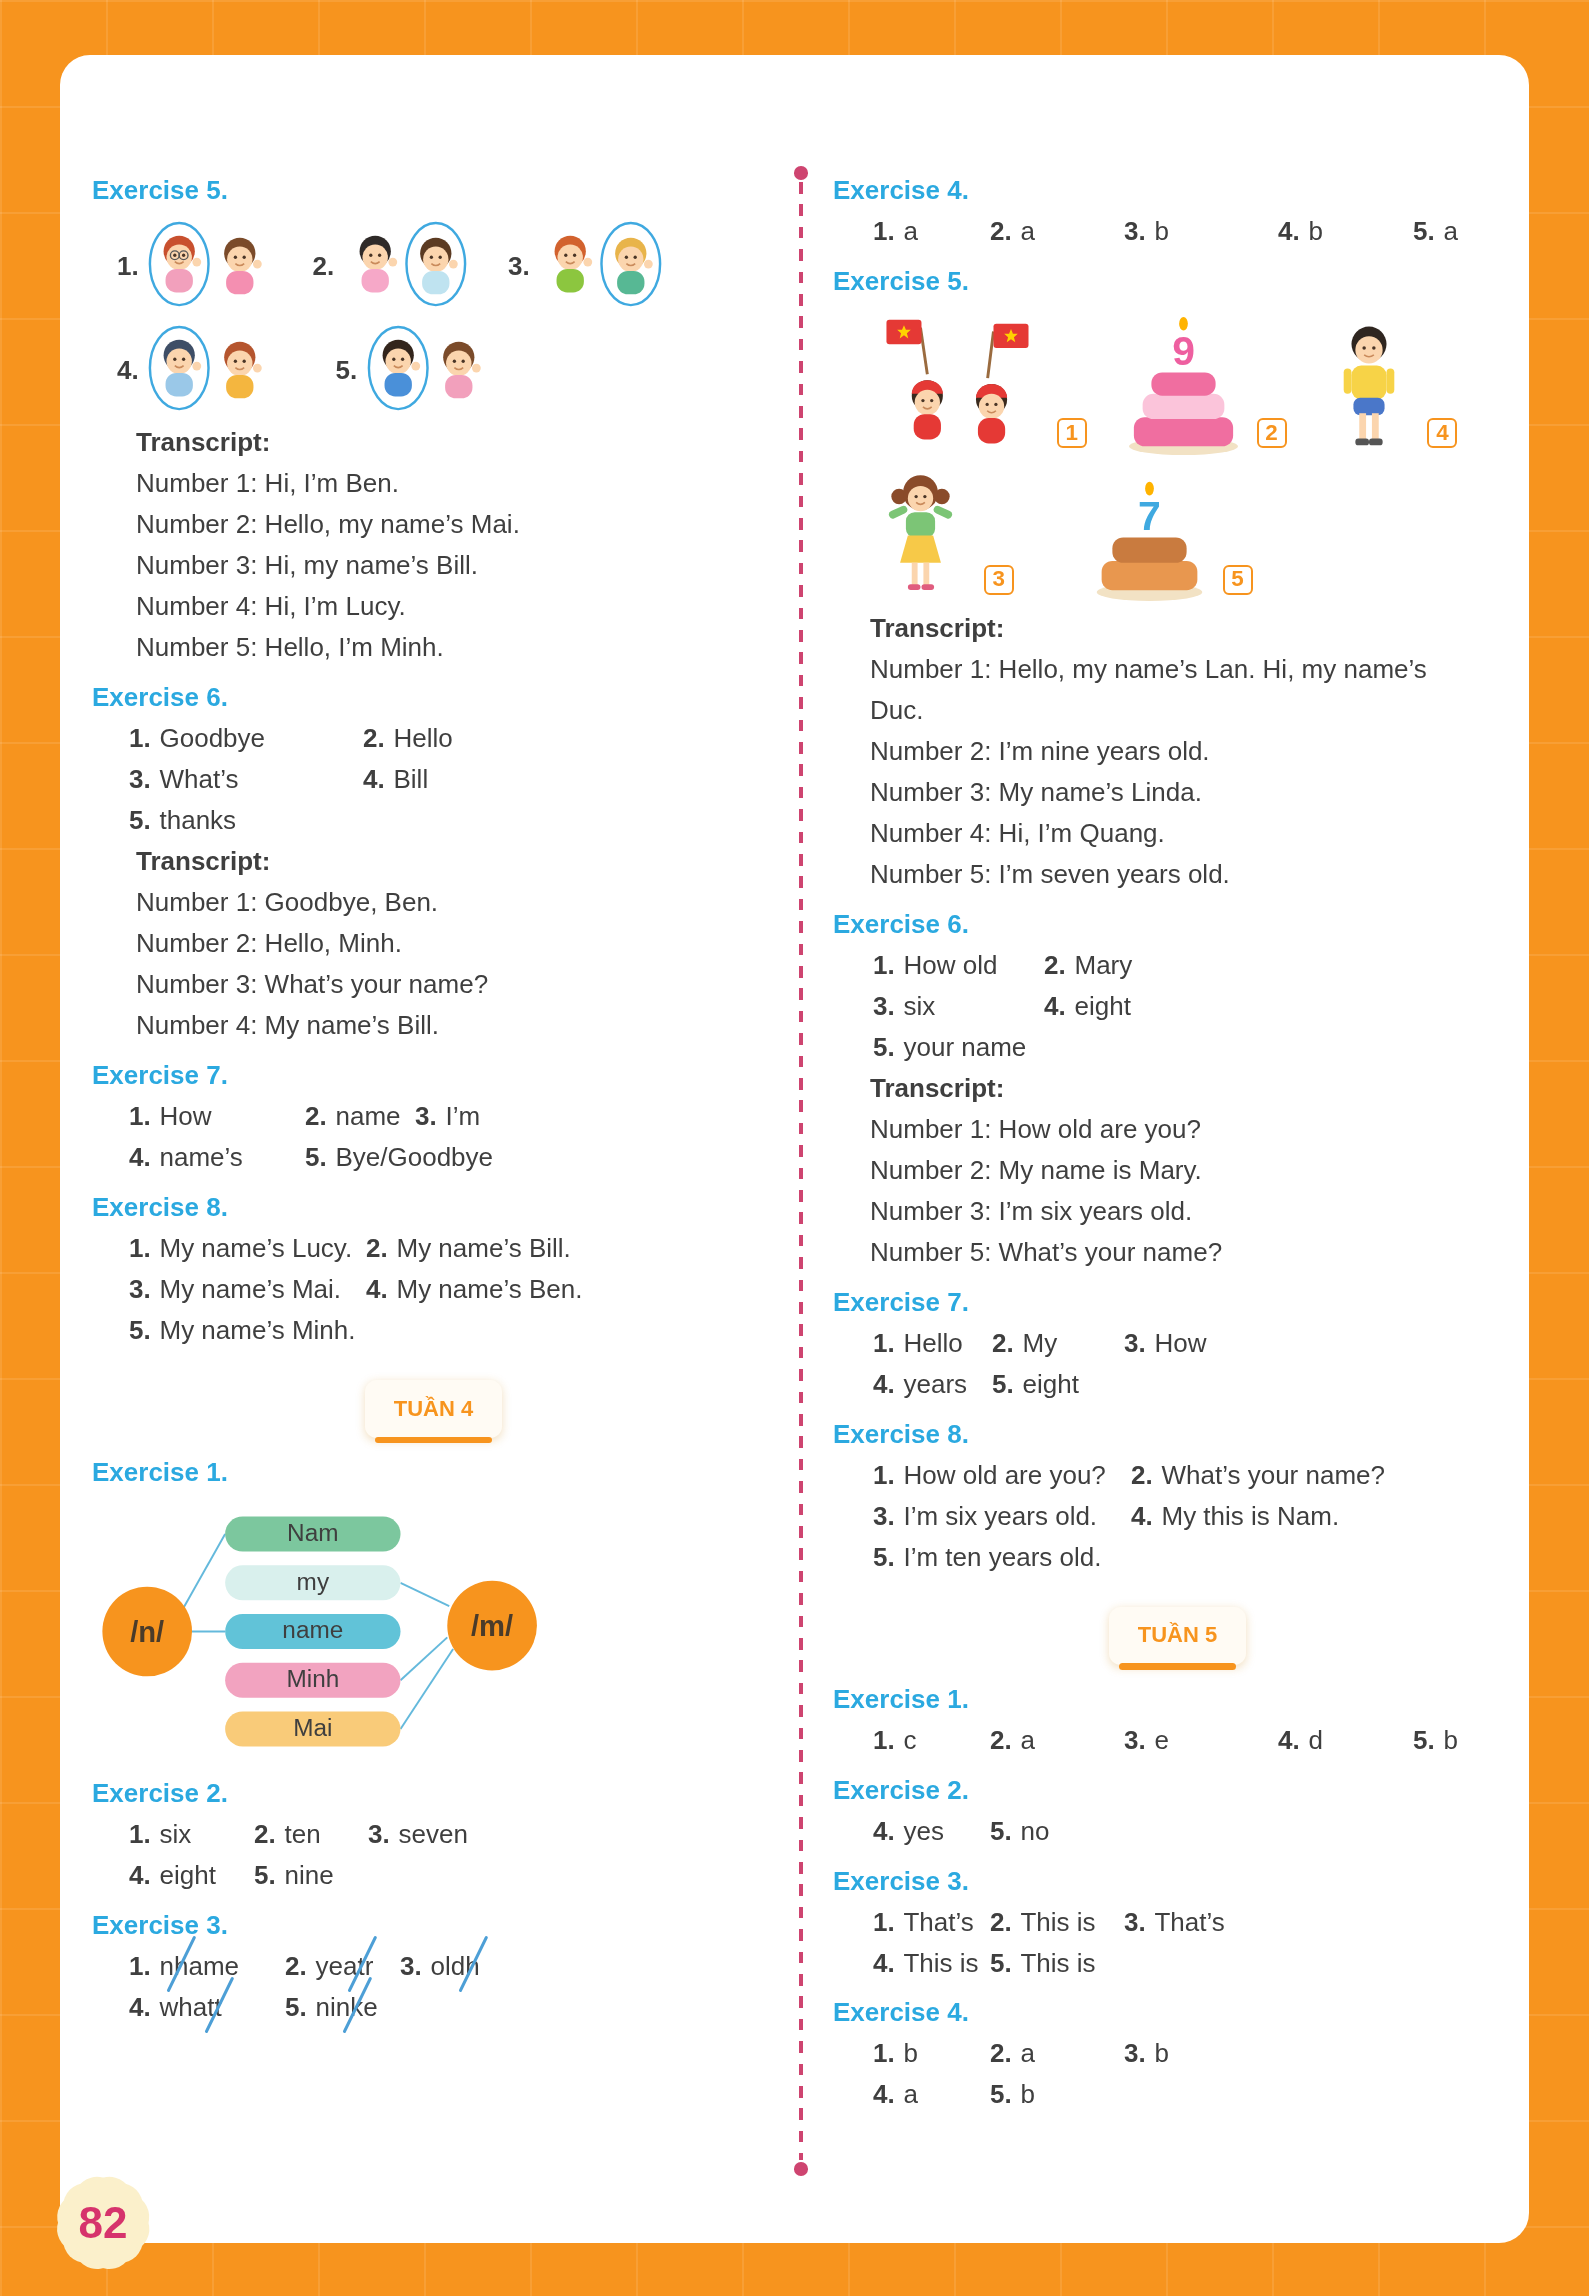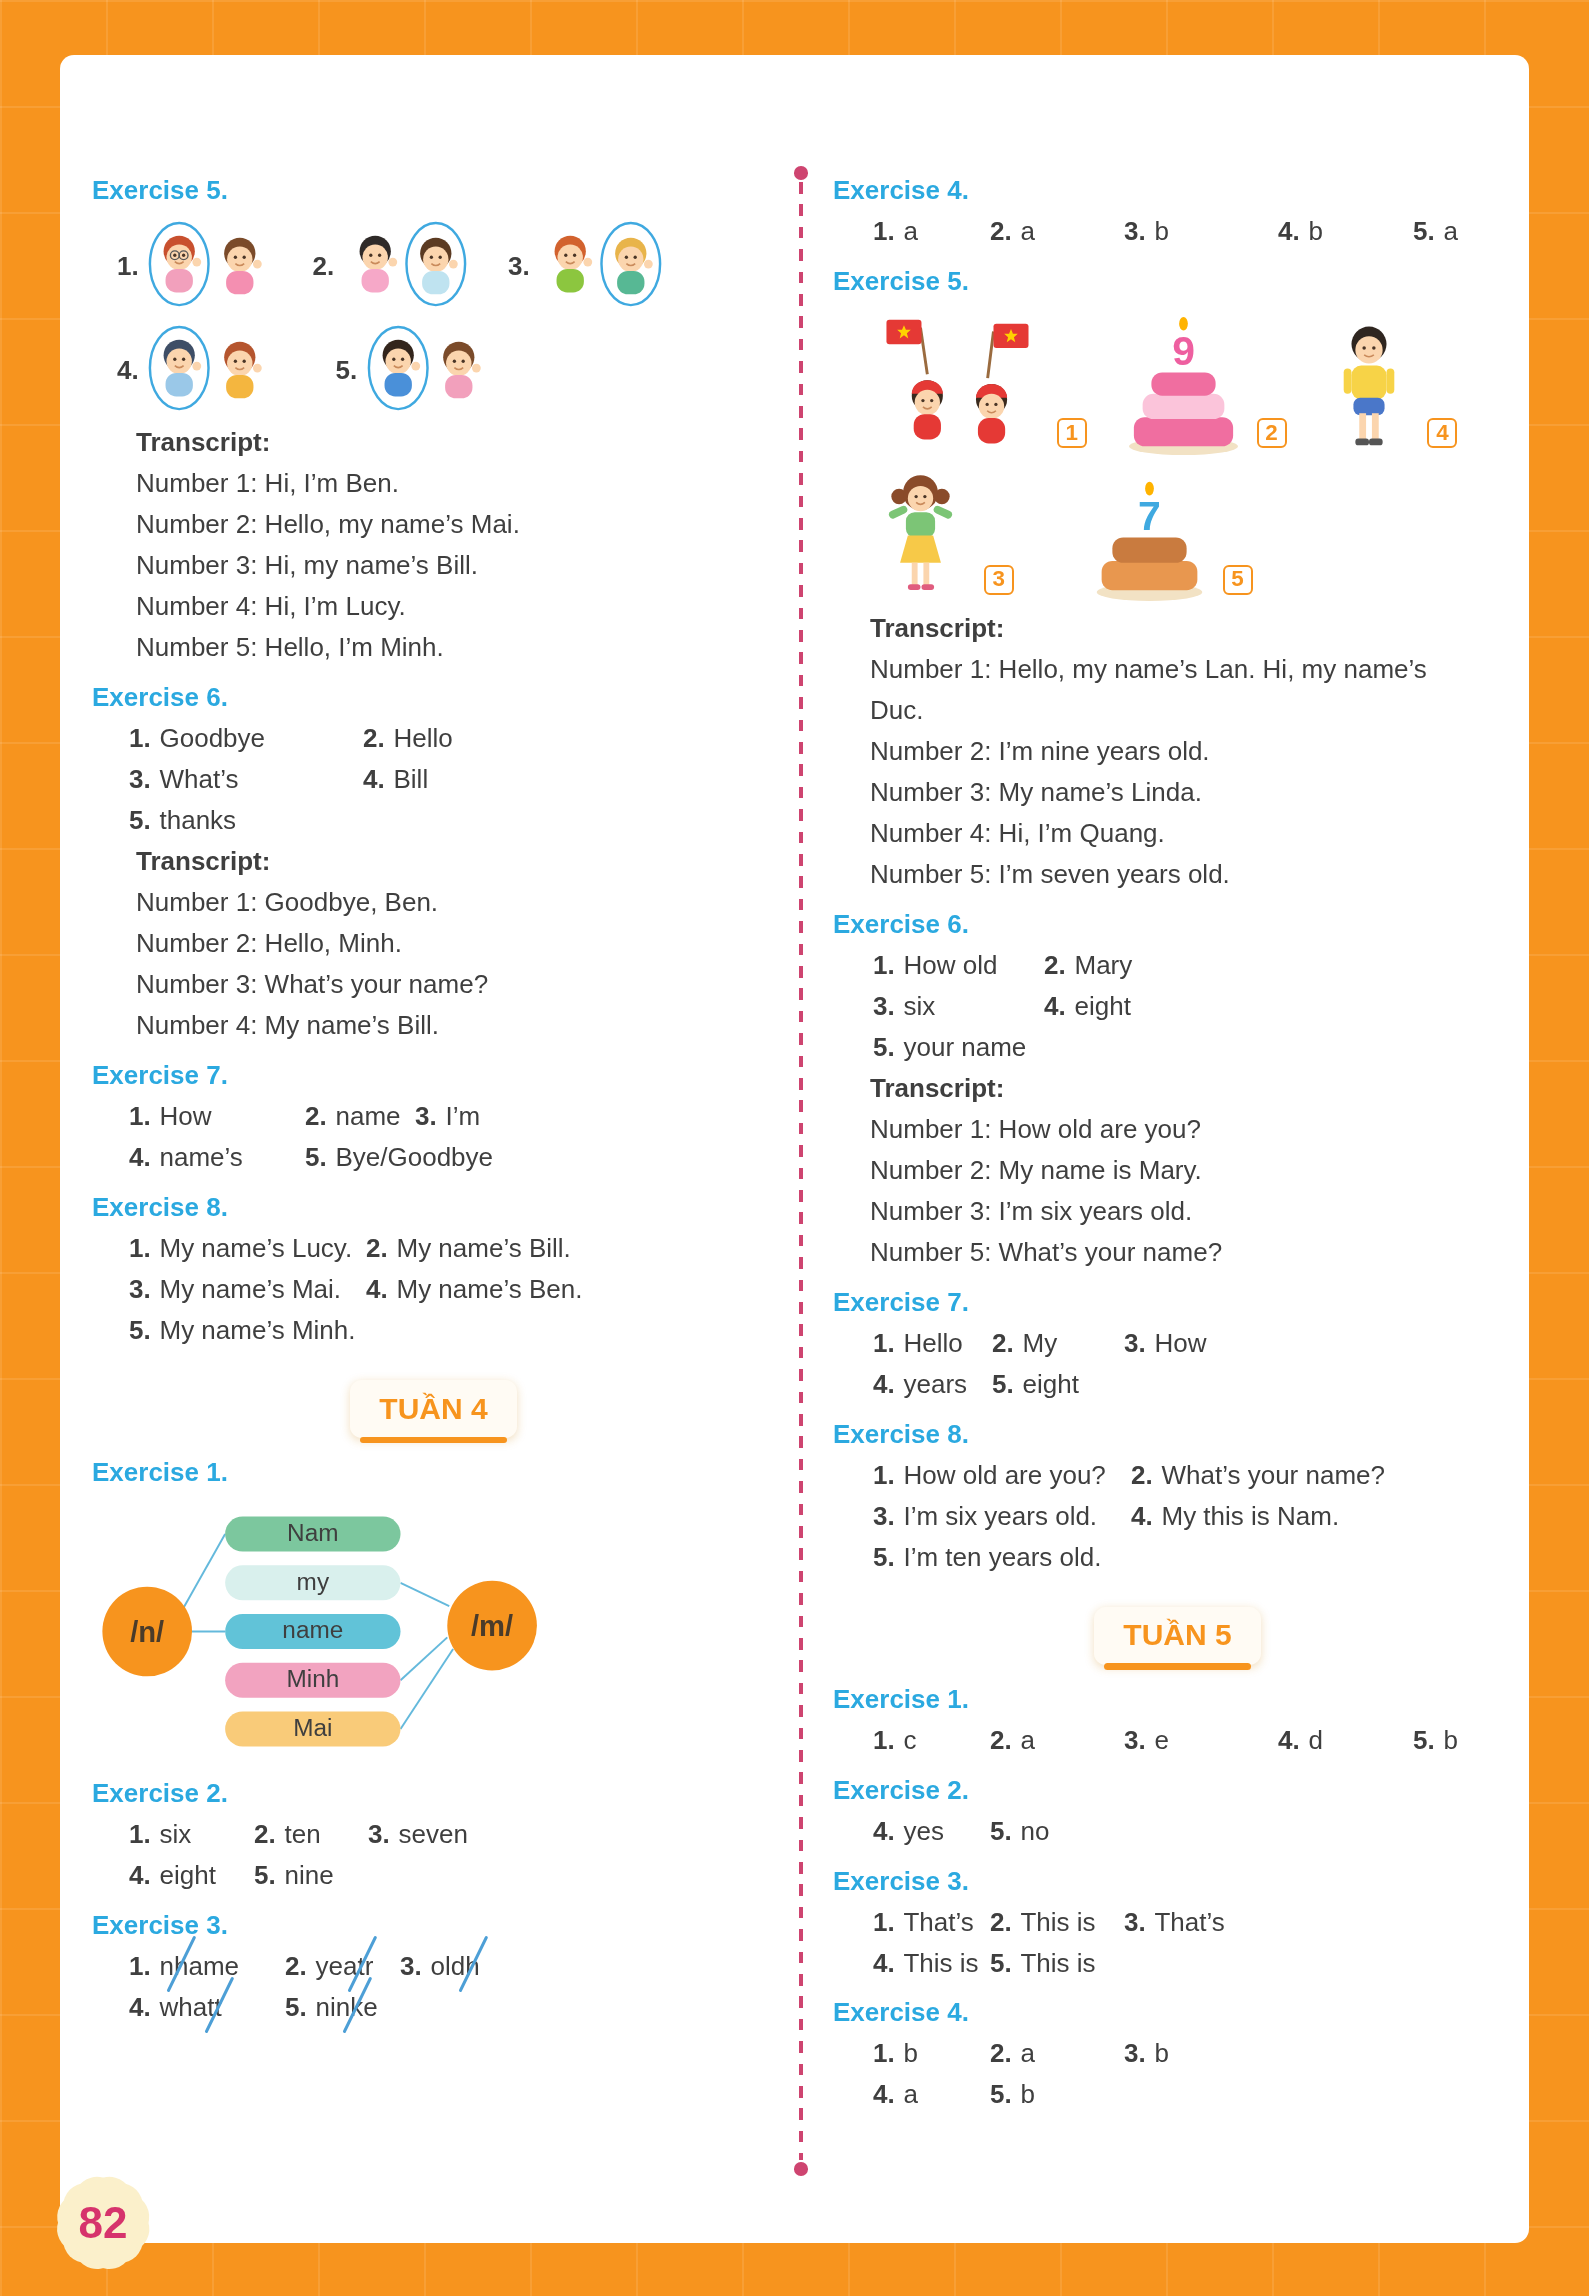--- a/index.html
+++ b/index.html
@@ -1,21 +1,21 @@
 <!DOCTYPE html>
 <html><head>
 <meta charset="utf-8">
 <style>
 *{margin:0;padding:0;box-sizing:border-box}
 body{font-family:"Liberation Sans","DejaVu Sans",sans-serif;background:#eee}
 .page{position:relative;width:1590px;height:2297px;background-color:#F7941E;
   background-image:linear-gradient(rgba(255,255,255,.10) 2px,transparent 2px),
   linear-gradient(90deg,rgba(255,255,255,.10) 2px,transparent 2px);
   background-size:106px 106px;overflow:hidden}
-.sheet{position:absolute;left:60px;top:55px;width:1469px;height:2188px;background:#fff;border-radius:14px}
+.sheet{position:absolute;left:60px;top:55px;width:1469px;height:2188px;background:#fff;border-radius:30px}
 .col{position:absolute;font-size:26px;line-height:41px;color:#3F3F3F}
 .col-left{left:32px;top:115px;width:683px}
 .col-right{left:773px;top:115px;width:689px}
 .ex-title{color:#2BA9E0;font-weight:bold;margin-top:8.8px}
 .col > .ex-title:first-child{margin-top:0}
 .indL{margin-left:37px}
 .indT{margin-left:44px}
 .col-right .indL{margin-left:40px}
 .col-right .indT{margin-left:37px}
 .row{display:flex}
@@ -41,21 +41,21 @@
 .r2 .ans:nth-child(2){min-width:134px}
 .pics{display:flex;align-items:center;gap:39px;margin:7.8px 0 3.9px 25px}
 .pic{display:flex;align-items:center;gap:7.8px}
 .rpics{display:flex;align-items:flex-end;gap:33px;margin:9.8px 0 3.9px 34px}
 .illus{display:flex;align-items:flex-end}
 .ml40{margin-left:39px}
 .tag{width:30px;height:30px;border:2.9px solid #F7941E;border-radius:5.9px;color:#F7941E;font-weight:bold;
   font-size:22.4px;line-height:24.4px;display:flex;align-items:center;justify-content:center;background:#fff;margin:0 0 9.8px 9.8px}
 .badge-wrap{text-align:center;margin:29px 0 13.7px}
 .badge{position:relative;display:inline-block;padding:7.8px 29px 9.8px;background:#FFFBF4;border-radius:11.7px;
-  color:#F7941E;font-weight:bold;font-size:30px;box-shadow:0 2.9px 9.8px rgba(210,140,30,.28)}
+  color:#F7941E;font-weight:bold;font-size:22px;box-shadow:0 2.9px 9.8px rgba(210,140,30,.28)}
 .badge::after{content:"";position:absolute;left:9.8px;right:9.8px;bottom:-4.9px;height:6.8px;background:#F7941E;border-radius:3.9px}
 .divider{position:absolute;left:739px;top:127px;width:3.9px;height:1978px;
   background:repeating-linear-gradient(#CE4470 0 11.7px,transparent 11.7px 22.4px)}
 .divider::before,.divider::after{content:"";position:absolute;left:-4.9px;width:13.7px;height:13.7px;border-radius:50%;background:#CE4470}
 .divider::before{top:-15.6px}
 .divider::after{bottom:-15.6px}
 .star{position:absolute;left:55px;top:2175px;width:96px;height:96px}
 .star i{position:absolute;inset:7.8px;background:#FBF0CB;border-radius:23.4px}
 .star i:nth-child(2){transform:rotate(30deg)}
 .star i:nth-child(3){transform:rotate(60deg)}

